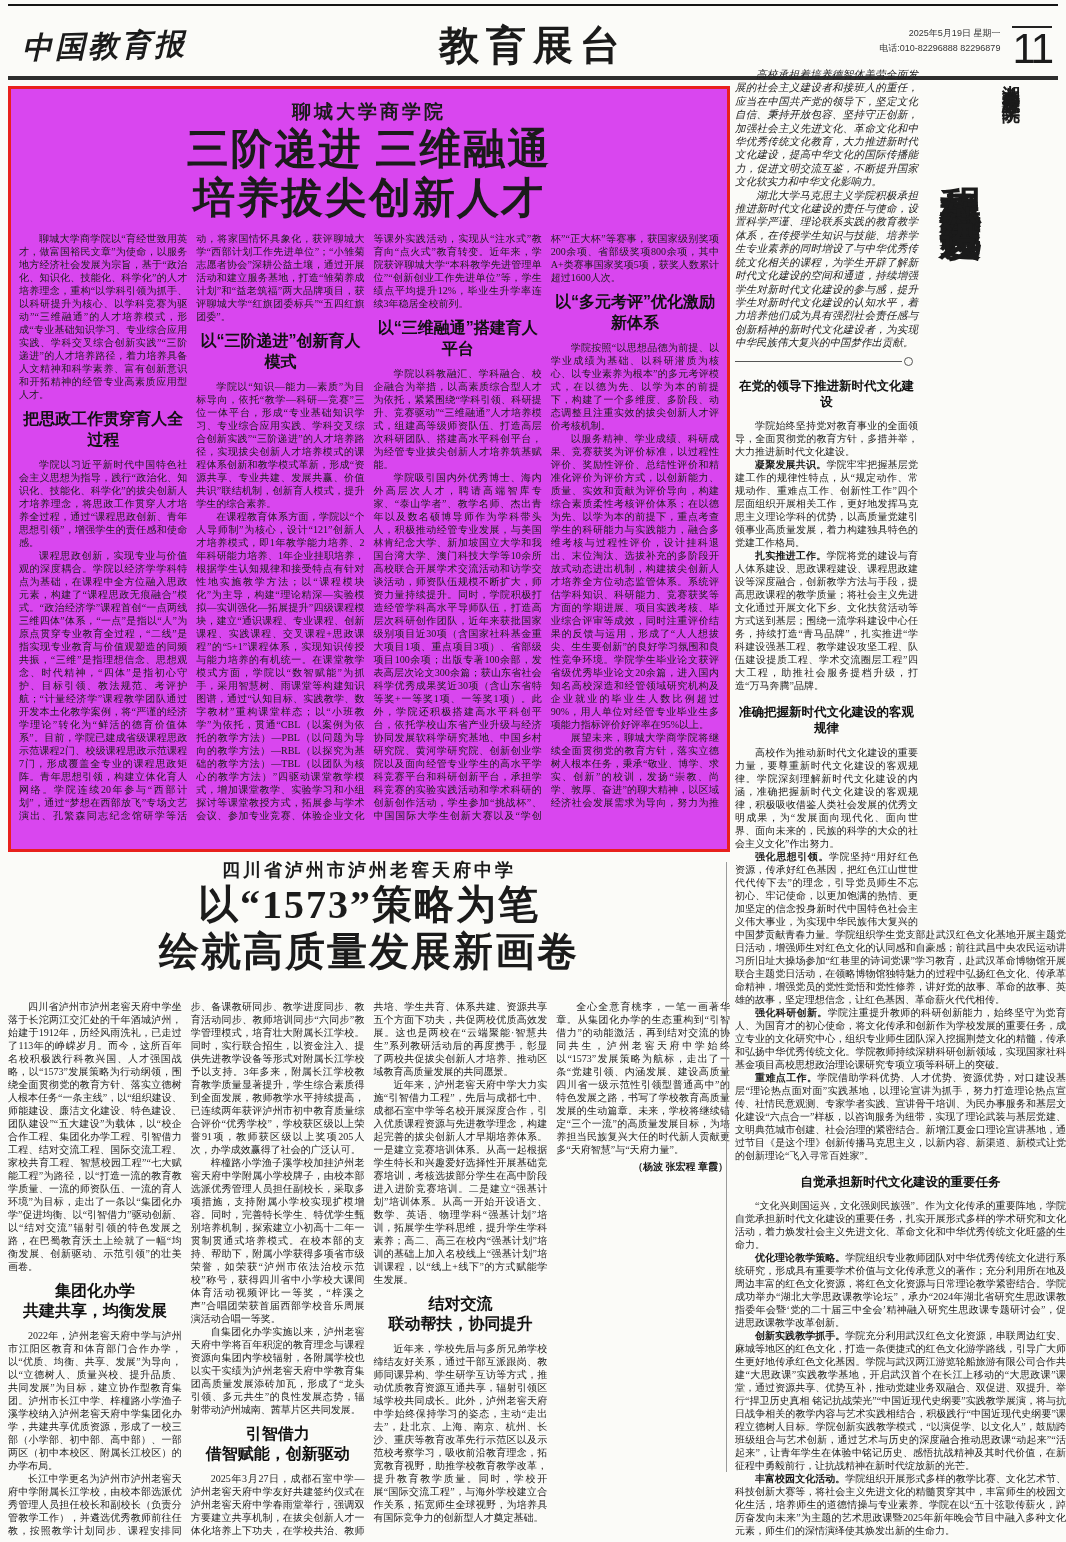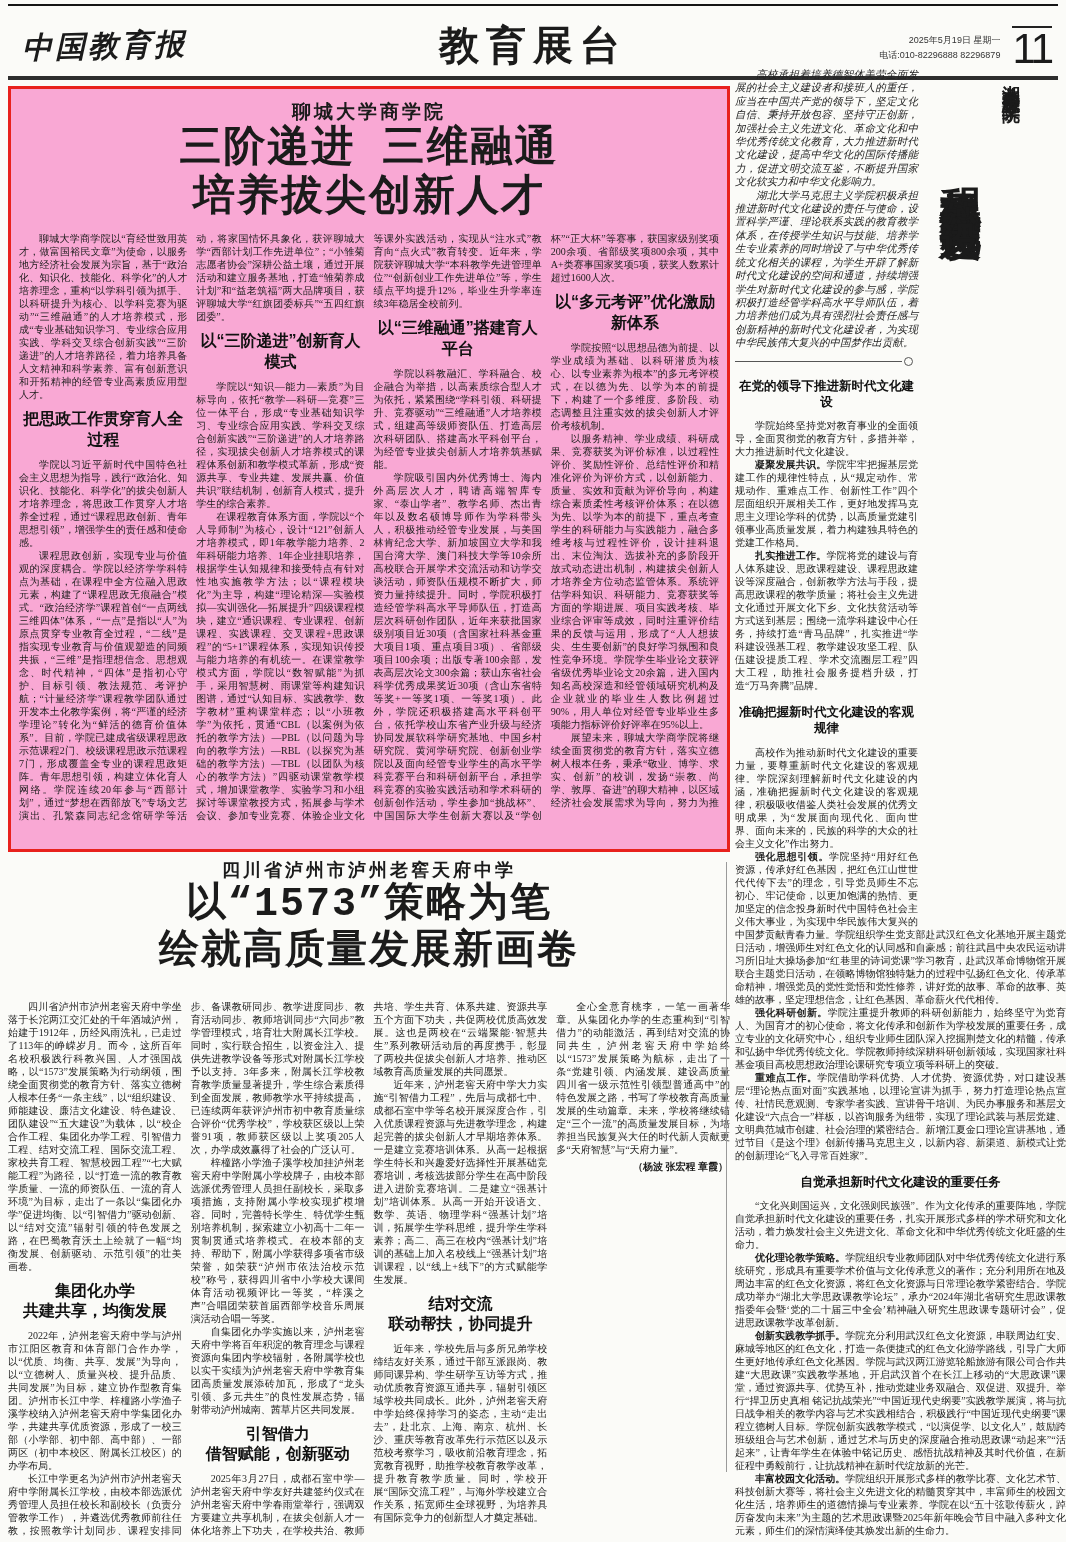--- a/index.html
+++ b/index.html
@@ -4,40 +4,40 @@
 <style>
   html,body{margin:0;padding:0;background:#e8e8e4;}
   .page{position:relative;width:1066px;height:1542px;margin:0 auto;background:#fbfbf8;
         font-family:"Liberation Serif","DejaVu Serif",serif;color:#1b1b1b;overflow:hidden;}
   
   .topline{position:absolute;left:8px;right:8px;top:4px;height:2px;background:#151515;}
   .masthead{position:absolute;left:22px;top:26px;font-size:30px;font-weight:bold;font-style:italic;
             font-family:"Liberation Serif",serif;letter-spacing:3px;transform:rotate(-1.5deg);}
   .section-title{position:absolute;left:50%;transform:translateX(-50%);top:18px;
             font-family:"Liberation Sans","DejaVu Sans",sans-serif;font-size:40px;font-weight:900;letter-spacing:7px;}
-  .header-right{position:absolute;right:14px;top:26px;display:flex;align-items:center;gap:12px;}
+  .header-right{position:absolute;right:14px;top:26px;display:flex;align-items:flex-start;gap:12px;}
   .date-block{text-align:right;font-size:9px;line-height:15px;color:#333;
             font-family:"Liberation Sans",sans-serif;}
   .page-no{font-family:"Liberation Sans",sans-serif;font-size:42px;font-weight:400;letter-spacing:-2px;
             border-top:2px solid #222;padding-top:0;line-height:1;}
   .header-rule{position:absolute;left:8px;right:8px;top:76px;height:4px;background:#2e2e2e;}
   
   .para{font-size:10px;line-height:13px;text-align:justify;text-indent:2em;margin:0;color:#1c1c1c;}
   .para b{font-family:"Liberation Sans",sans-serif;font-weight:bold;}
   .col-head{font-family:"Liberation Sans","DejaVu Sans",sans-serif;font-weight:bold;font-size:16px;
             text-align:center;margin:8px 0 7px;line-height:1.3;white-space:pre-line;color:#111;}
   .byline{font-weight:bold;text-align:right;font-size:10px;margin:4px 2px 0 0;text-indent:0;
             font-family:"Liberation Serif",serif;}
   .kicker{text-align:center;font-family:"Liberation Sans",sans-serif;font-weight:bold;
             letter-spacing:3px;margin:0;}
-  .headline{text-align:center;font-family:Liberation Mono, monospace;font-weight:900;
+  .headline{text-align:center;font-family:Liberation Serif, serif;font-weight:900;
             line-height:1.17;letter-spacing:2px;margin:0;}
   
   .main-box{position:absolute;left:8px;top:86px;width:722px;height:766px;border:3px solid #e8211d;
-            box-sizing:border-box;padding:8px 8px 8px;background:#f9a8d4;}
+            box-sizing:border-box;padding:8px 8px 8px;background:#d946ef;}
   .main-box .kicker{font-size:19px;margin-top:2px;}
   .main-box .headline{font-size:42px;}
   .cols{column-gap:9px;column-count:4;column-fill:auto;overflow:hidden;margin-top:9px;}
   .cols-main{height:600px;}
   
   .bottom-article{position:absolute;left:8px;top:858px;width:722px;height:676px;}
   .bottom-article .kicker{font-size:18px;}
   .bottom-article .headline{font-size:40px;}
   .cols-bottom{height:540px;margin-top:24px;}
   
@@ -124,21 +124,21 @@
 
   <div class="v-rule"></div>
 
   <article class="right-col">
     <div class="v-kicker">湖北大学马克思主义学院</div>
     <div class="v-headline">积极承担责任使命助力新时代文化建设</div>
     <div class="flow">
       <div class="reserve"></div>
       <div class="intro">
         <p class="para">高校承担着培养德智体美劳全面发展的社会主义建设者和接班人的重任，应当在中国共产党的领导下，坚定文化自信、秉持开放包容、坚持守正创新，加强社会主义先进文化、革命文化和中华优秀传统文化教育，大力推进新时代文化建设，提高中华文化的国际传播能力，促进文明交流互鉴，不断提升国家文化软实力和中华文化影响力。</p>
-        <p class="para">湖北大学马克思主义学院积极承担推进新时代文化建设的责任与使命，设置科学严谨、理论联系实践的教育教学体系，在传授学生知识与技能、培养学生专业素养的同时增设了与中华优秀传统文化相关的课程，为学生开辟了解新时代文化建设的空间和通道，持续增强学生对新时代文化建设的参与感，学院积极打造经管学科高水平导师队伍，着力培养他们成为具有强烈社会责任感与创新精神的新时代文化建设者，为实现中华民族伟大复兴的中国梦作出贡献。</p>
+        <p class="para">湖北大学马克思主义学院积极承担推进新时代文化建设的责任与使命，设置科学严谨、理论联系实践的教育教学体系，在传授学生知识与技能、培养学生专业素养的同时增设了与中华优秀传统文化相关的课程，为学生开辟了解新时代文化建设的空间和通道，持续增强学生对新时代文化建设的参与感，提升学生对新时代文化建设的认知水平，着力培养他们成为具有强烈社会责任感与创新精神的新时代文化建设者，为实现中华民族伟大复兴的中国梦作出贡献。</p>
       </div>
       <div class="divider">
         <span class="line"></span>
         <span class="circ"></span>
       </div>
       <div>
           <h3 class="col-head">在党的领导下推进新时代文化建设</h3>
           <p class="para">学院始终坚持党对教育事业的全面领导，全面贯彻党的教育方针，多措并举，大力推进新时代文化建设。</p>
           <p class="para"><b>凝聚发展共识。</b>学院牢牢把握基层党建工作的规律性特点，从“规定动作、常规动作、重难点工作、创新性工作”四个层面组织开展相关工作，更好地发挥马克思主义理论学科的优势，以高质量党建引领事业高质量发展，着力构建独具特色的党建工作格局。</p>
           <p class="para"><b>扎实推进工作。</b>学院将党的建设与育人体系建设、思政课程建设、课程思政建设等深度融合，创新教学方法与手段，提高思政课程的教学质量；将社会主义先进文化通过开展文化下乡、文化扶贫活动等方式送到基层；围绕一流学科建设中心任务，持续打造“青马品牌”，扎实推进“学科建设强基工程、教学建设攻坚工程、队伍建设提质工程、学术交流圈层工程”四大工程，助推社会服务提档升级，打造“万马奔腾”品牌。</p>

